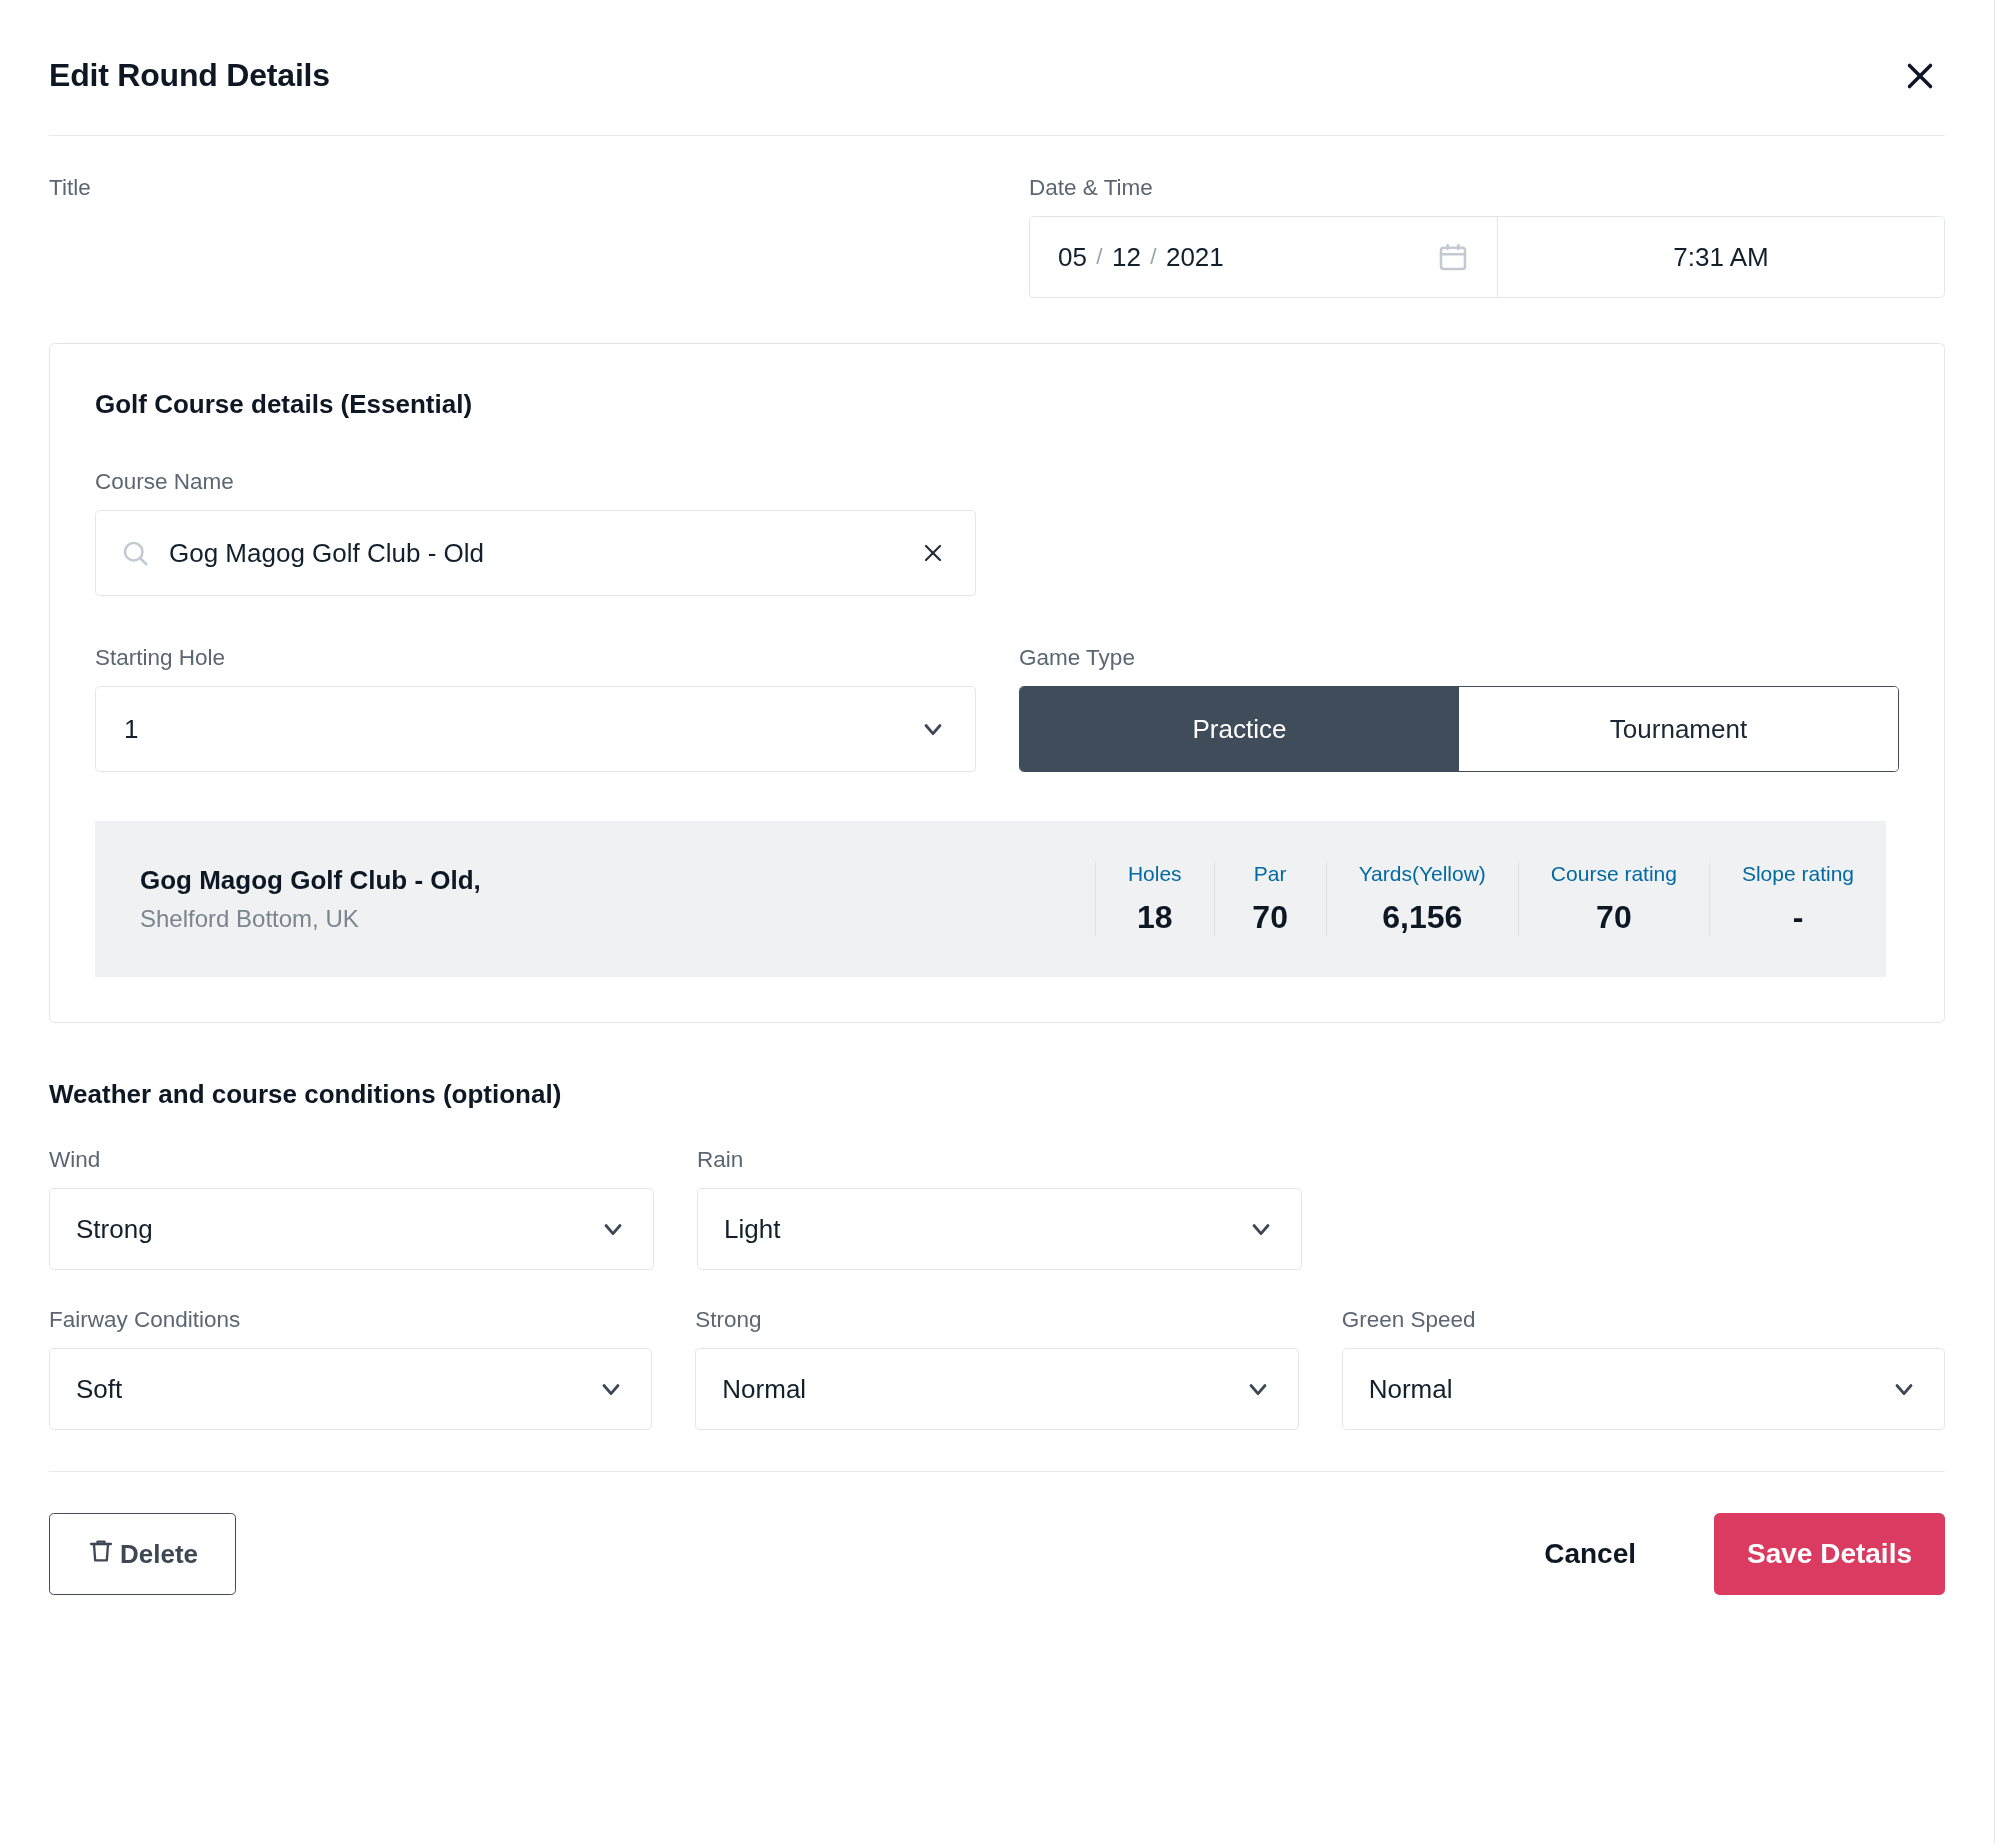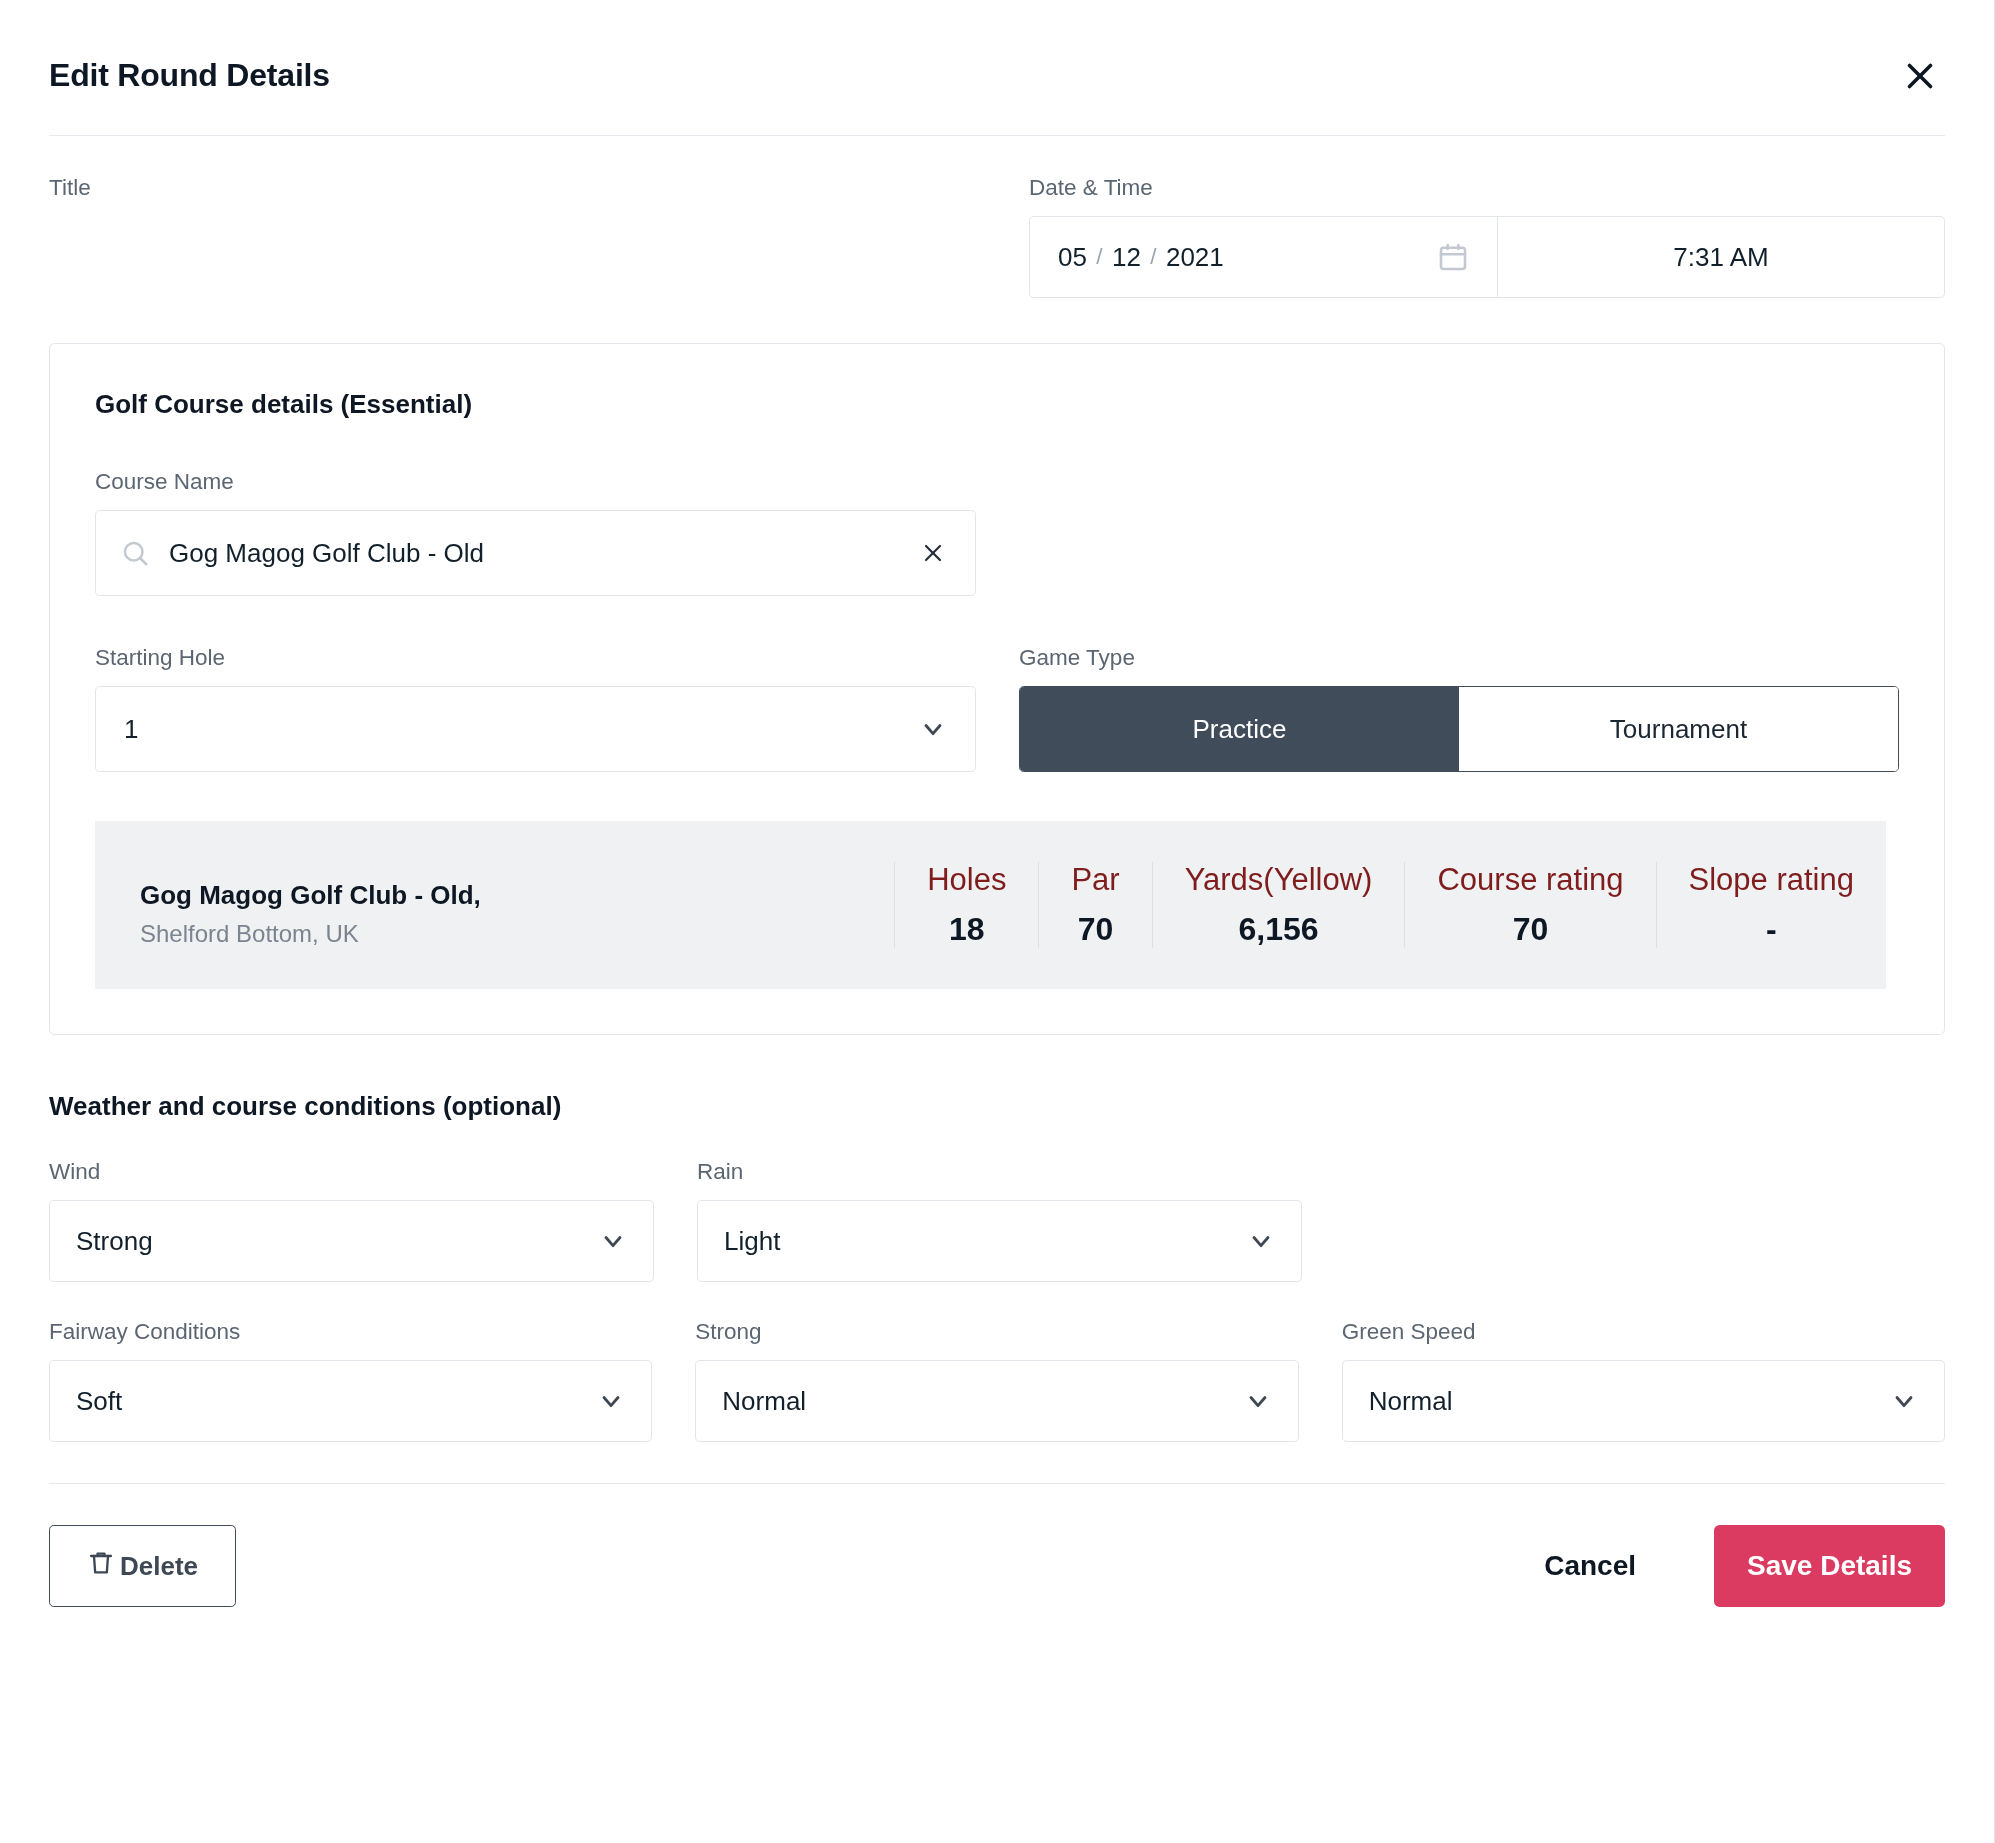--- a/index.html
+++ b/index.html
@@ -179,21 +179,21 @@
   .toggle-btn.active {
     background: #414c5b;
     color: #ffffff;
   }
 
   
   .stats-bar {
     margin-top: 41px;
     background: #f0f1f3;
     display: flex;
-    align-items: flex-end;
+    align-items: center;
     padding: 41px 0;
     width: 1791px;
   }
   .stats-name {
     flex: 1;
     padding: 0 45px;
   }
   .stats-name-main {
     font-size: 26px;
     font-weight: bold;
@@ -204,22 +204,22 @@
     font-size: 24px;
     color: #7b848f;
   }
   .stat-cell {
     padding: 0 32px;
     text-align: center;
     border-left: 1.9px solid #dcdfe4;
     min-width: 112px;
   }
   .stat-label {
-    font-size: 31px;
-    color: #7f1d1d;
+    font-size: 21px;
+    color: #0369a1;
     margin-bottom: 13px;
     white-space: nowrap;
   }
   .stat-value {
     font-size: 32px;
     font-weight: bold;
     color: #0e1724;
   }
 
   

